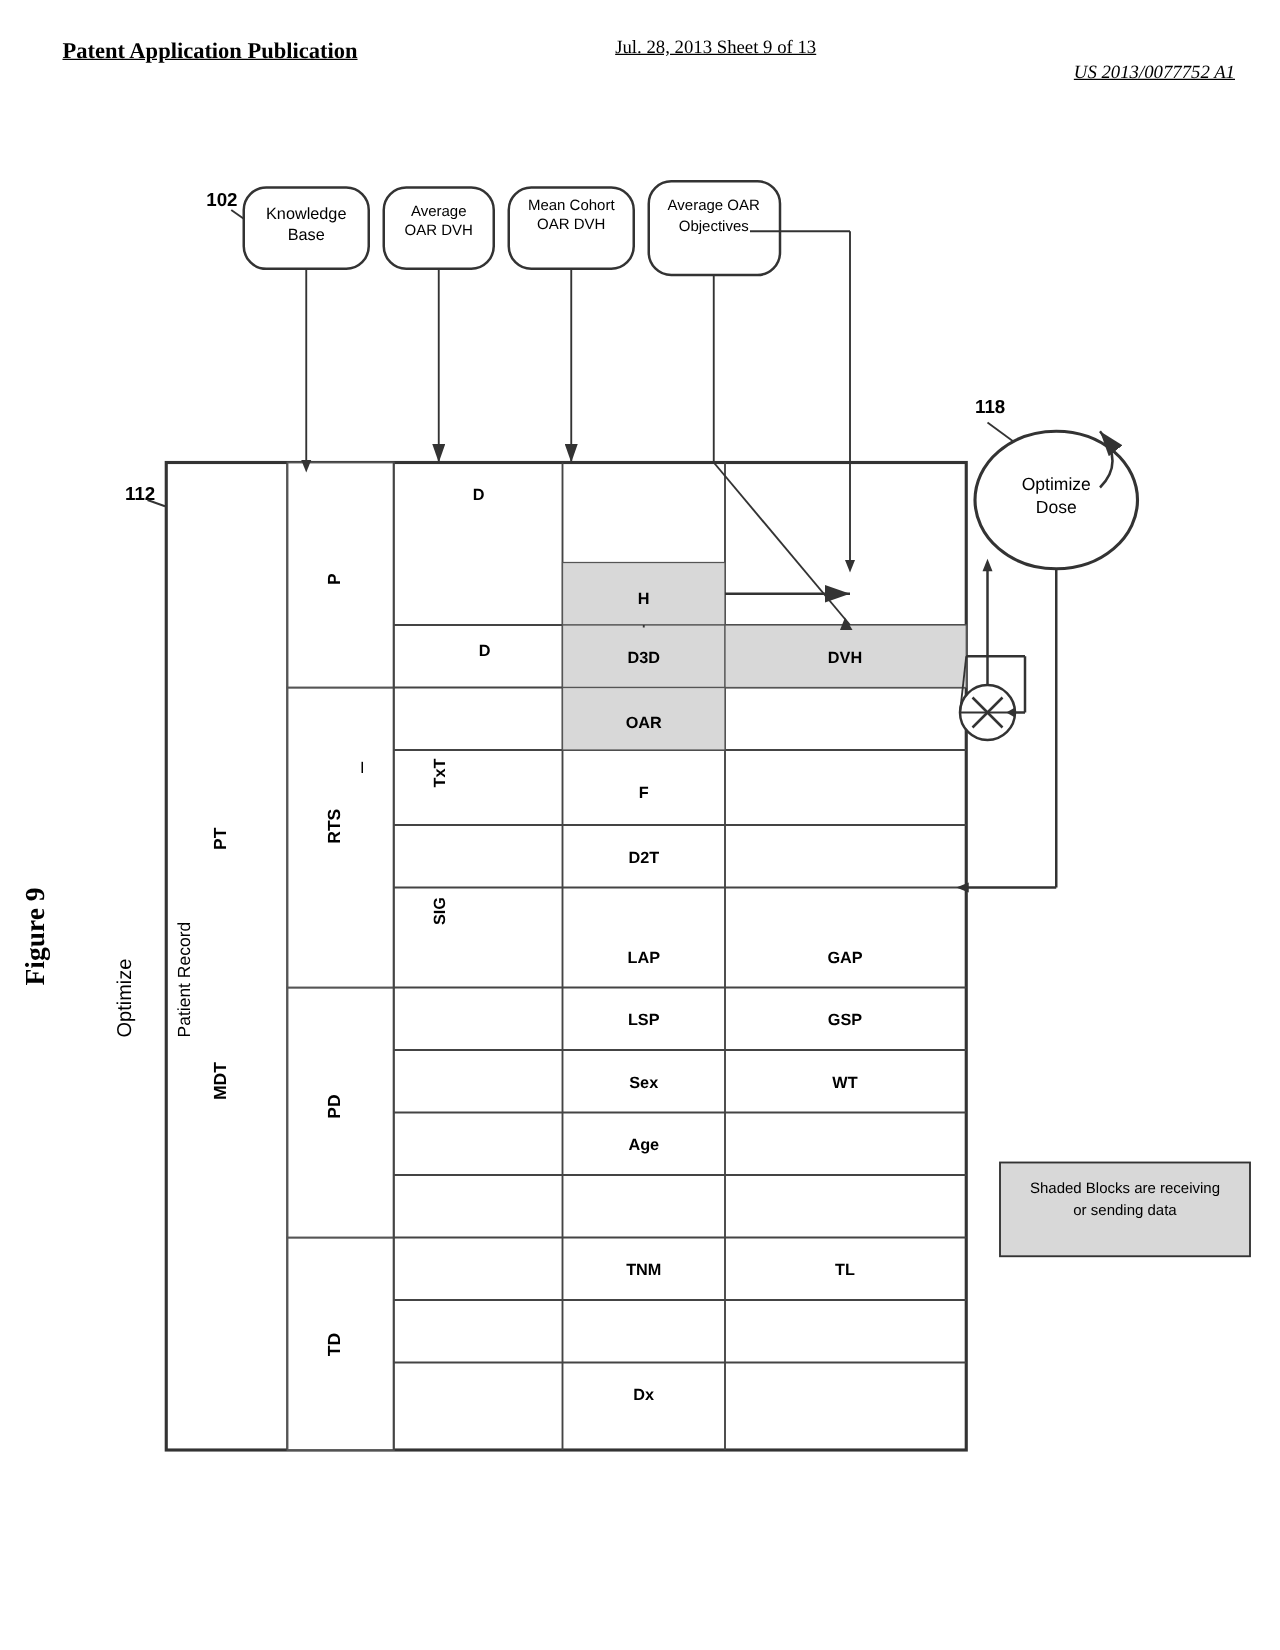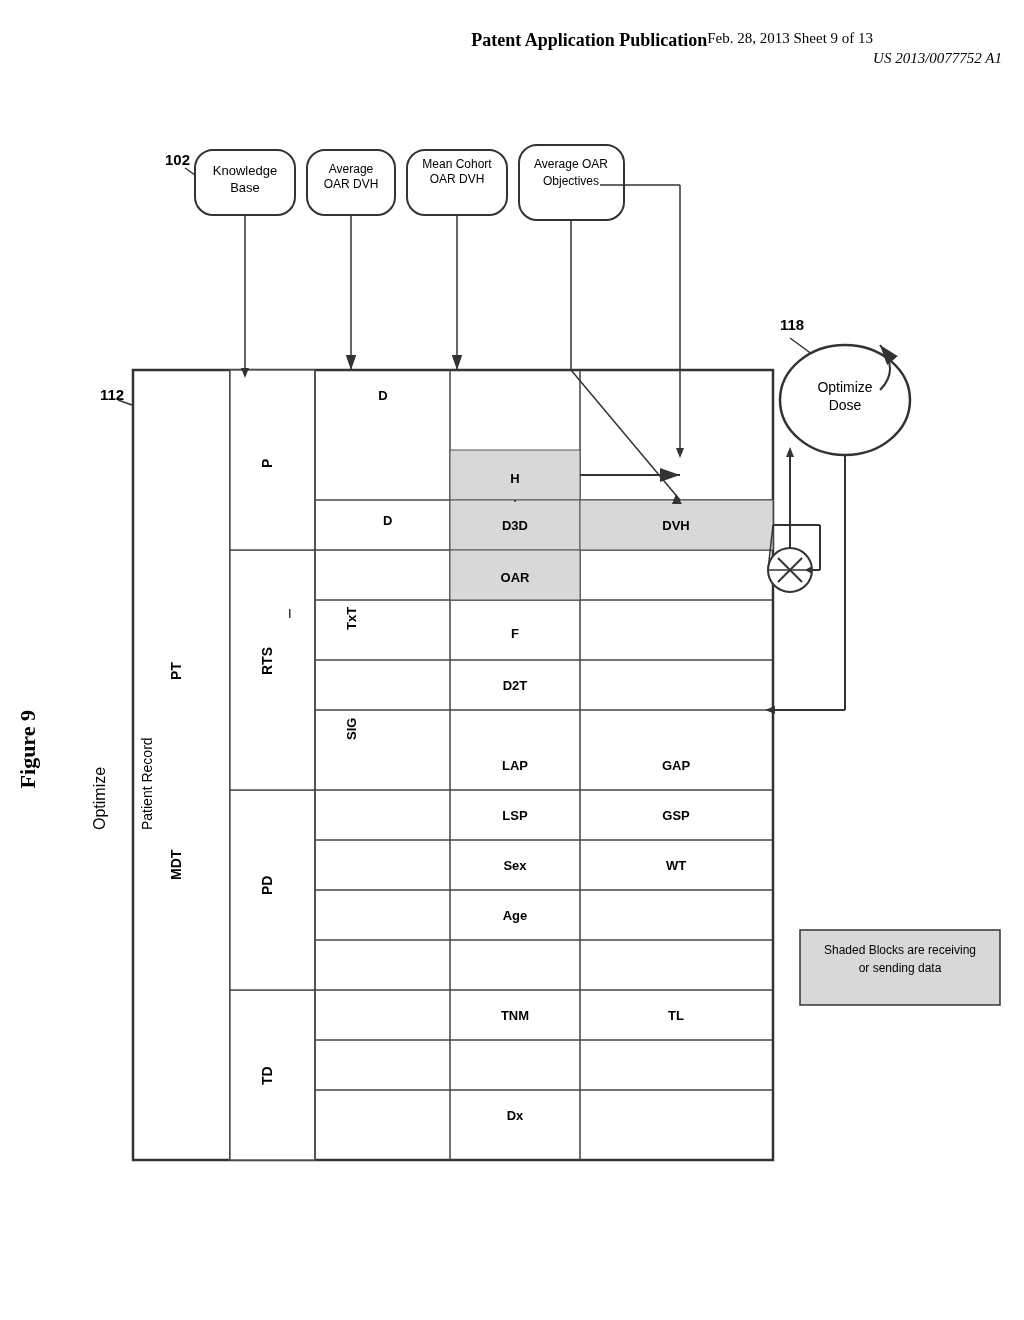--- a/index.html
+++ b/index.html
@@ -8,24 +8,25 @@
       height: 1320px;
       background: #fff;
       font-family: 'Times New Roman', Times, serif;
       overflow: hidden;
       position: relative;
     }
 
     
     .header {
       display: flex;
-      justify-content: flex-end;
+      justify-content: space-between;
       align-items: flex-start;
-      padding: 30px 22px 10px 50px;
+      padding: 30px 36px 10px 50px;
       border-bottom: none;
+      text-decoration: underline;
     }
     .header-left {
       font-size: 18px;
       font-weight: bold;
     }
     .header-center {
       font-size: 15px;
       text-align: center;
     }
     .header-right {
@@ -33,21 +34,21 @@
       font-style: italic;
       margin-top: 20px;
     }
 
   </style>
 </head>
 <body>
 
 <div class="header">
   <div class="header-left">Patent Application Publication</div>
-  <div class="header-center">Feb. 28, 2013  Sheet 9 of 13</div>
+  <div class="header-center">Jul. 28, 2013  Sheet 9 of 13</div>
   <div class="header-right">US 2013/0077752 A1</div>
 </div>
 
 <svg viewBox="0 0 1024 1180" style="position:absolute; top:130px; left:0; width:1024px; height:1180px;">
 
   <rect x="195" y="20" width="100" height="65" rx="18" ry="18" fill="white" stroke="#333" stroke-width="2"></rect>
   <text x="245" y="45" text-anchor="middle" font-size="13" font-family="Arial, sans-serif">Knowledge</text>
   <text x="245" y="62" text-anchor="middle" font-size="13" font-family="Arial, sans-serif">Base</text>
 
   <rect x="307" y="20" width="88" height="65" rx="18" ry="18" fill="white" stroke="#333" stroke-width="2"></rect>

